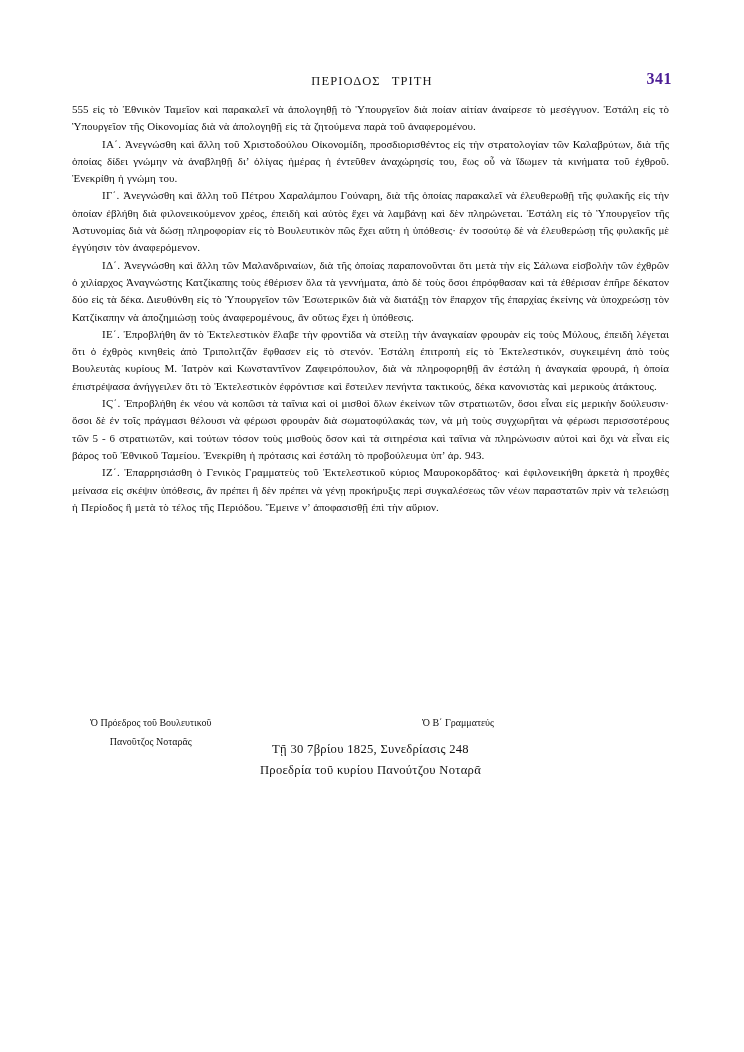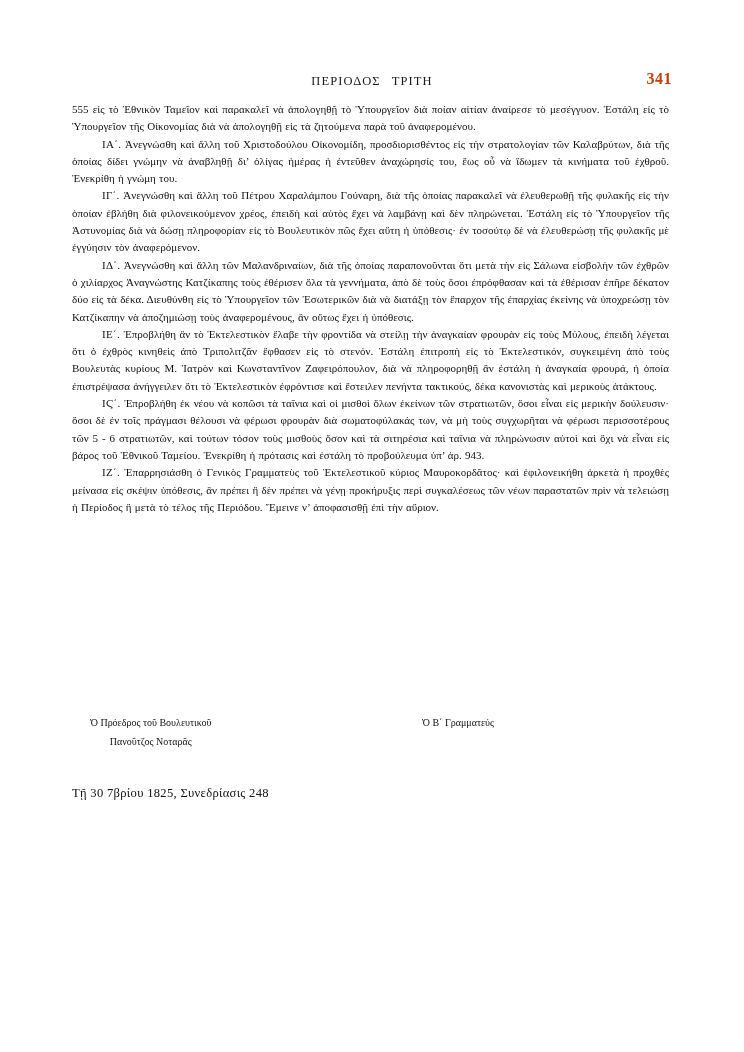--- a/index.html
+++ b/index.html
@@ -43,21 +43,21 @@
   .runhead-title .gap {
     display: inline-block;
     width: 7px;
   }
   .runhead-pageno {
     position: absolute;
     right: 0;
     top: -4px;
     font-size: 16px;
     font-weight: 700;
-    color: #c2410c;
+    color: #4c1d95;
     letter-spacing: 0.5px;
   }
   
   .body-col {
     position: absolute;
     top: 101px;
     left: 72px;
     width: 597px;
   }
   p.para {
@@ -99,23 +99,24 @@
   }
   .sig-right {
     position: absolute;
     left: 350px;
     top: 0;
     text-align: center;
   }
   
   .session {
     position: absolute;
-    top: 783px;
+    top: 739px;
     left: 72px;
     width: 597px;
+    text-align: center;
   }
   .session-line {
     font-size: 12.6px;
     line-height: 21px;
     letter-spacing: 0.3px;
   }
   
   .closing {
     position: absolute;
     top: 853px;
@@ -157,16 +158,17 @@
       <span>Ὁ Πρόεδρος τοῦ Βουλευτικοῦ</span>
       <span class="sig-name">Πανοῦτζος Νοταρᾶς</span>
     </div>
     <div class="sig-right">
       <span>Ὁ Β΄ Γραμματεύς</span>
     </div>
   </div>
 
   <div class="session">
     <div class="session-line">Τῇ 30 7βρίου 1825, Συνεδρίασις 248</div>
+    <div class="session-line">Προεδρία τοῦ κυρίου Πανούτζου Νοταρᾶ</div>
   </div>
 
 
 </div>
 
 </body></html>

